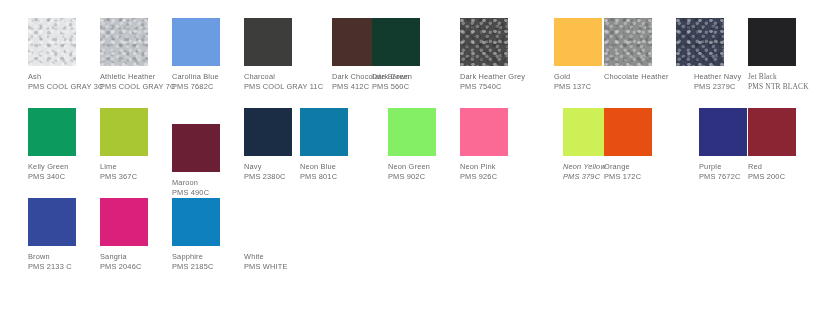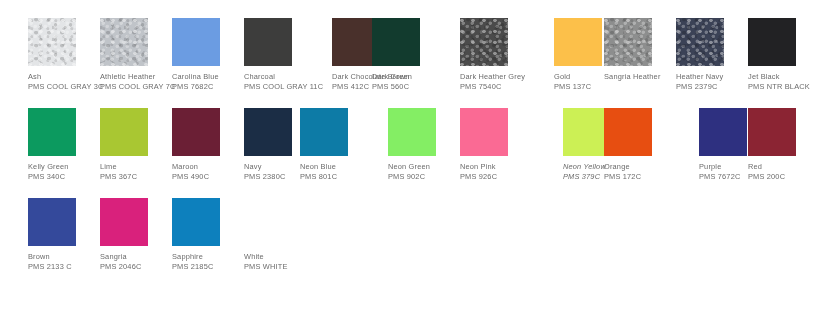--- a/index.html
+++ b/index.html
@@ -142,34 +142,34 @@
         <div class="swatch-text" style="color: rgb(107, 107, 107);">
           <span class="swatch-name">Gold</span>
           <span class="swatch-pms">PMS 137C</span>
         </div>
       </div>
       <div class="swatch-cell" style="left: 604px;">
         <div class="swatch-chip" style="background: rgb(141, 142, 142); width: 48px; height: 48px;">
           <div class="heather-tex"></div>
         </div>
         <div class="swatch-text" style="color: rgb(107, 107, 107);">
-          <span class="swatch-name">Sangria Heather</span>
+          <span class="swatch-name">Chocolate Heather</span>
           <span class="swatch-pms"></span>
         </div>
       </div>
       <div class="swatch-cell" style="left: 676px;">
         <div class="swatch-chip" style="background: rgb(59, 66, 86); width: 48px; height: 48px;">
           <div class="heather-tex"></div>
         </div>
-        <div class="swatch-text" style="color: rgb(107, 107, 107);">
+        <div class="swatch-text" style="color: rgb(107, 107, 107); margin-left: 18px;">
           <span class="swatch-name">Heather Navy</span>
           <span class="swatch-pms">PMS 2379C</span>
         </div>
       </div>
-      <div class="swatch-cell" style="left: 748px;">
+      <div class="swatch-cell" style="left: 748px; font-family: Liberation Serif, serif;">
         <div class="swatch-chip" style="background: rgb(34, 34, 36); width: 48px; height: 48px;"></div>
         <div class="swatch-text" style="color: rgb(107, 107, 107);">
           <span class="swatch-name">Jet Black</span>
           <span class="swatch-pms">PMS NTR BLACK</span>
         </div>
       </div>
     </div>
   <div class="swatch-row row-1">
       <div class="swatch-cell" style="left: 28px;">
         <div class="swatch-chip" style="background: rgb(12, 154, 95); width: 48px; height: 48px;"></div>
@@ -178,21 +178,21 @@
           <span class="swatch-pms">PMS 340C</span>
         </div>
       </div>
       <div class="swatch-cell" style="left: 100px;">
         <div class="swatch-chip" style="background: rgb(169, 199, 50); width: 48px; height: 48px;"></div>
         <div class="swatch-text" style="color: rgb(107, 107, 107);">
           <span class="swatch-name">Lime</span>
           <span class="swatch-pms">PMS 367C</span>
         </div>
       </div>
-      <div class="swatch-cell" style="left: 172px;">
+      <div class="swatch-cell" style="left: 172px; margin-top: 16px;">
         <div class="swatch-chip" style="background: rgb(107, 31, 53); width: 48px; height: 48px;"></div>
         <div class="swatch-text" style="color: rgb(107, 107, 107);">
           <span class="swatch-name">Maroon</span>
           <span class="swatch-pms">PMS 490C</span>
         </div>
       </div>
       <div class="swatch-cell" style="left: 244px;">
         <div class="swatch-chip" style="background: rgb(27, 45, 69); width: 48px; height: 48px;"></div>
         <div class="swatch-text" style="color: rgb(107, 107, 107);">
           <span class="swatch-name">Navy</span>

